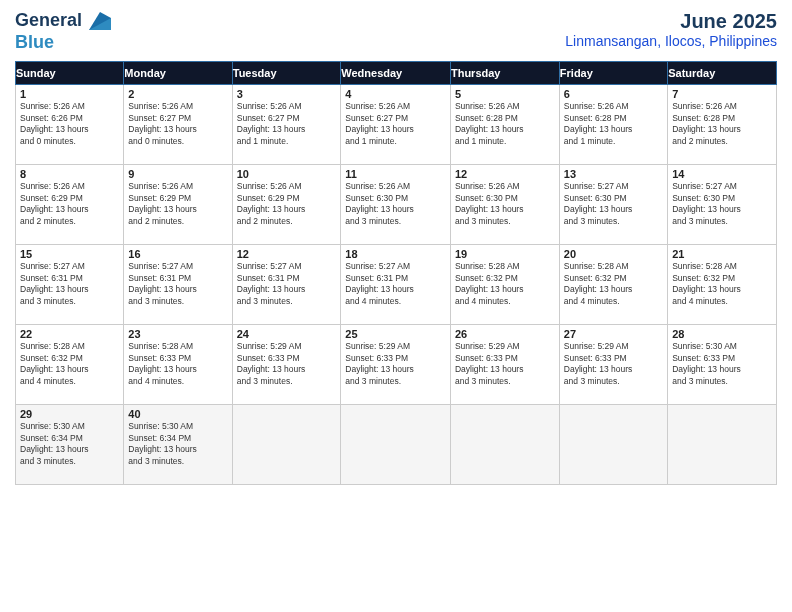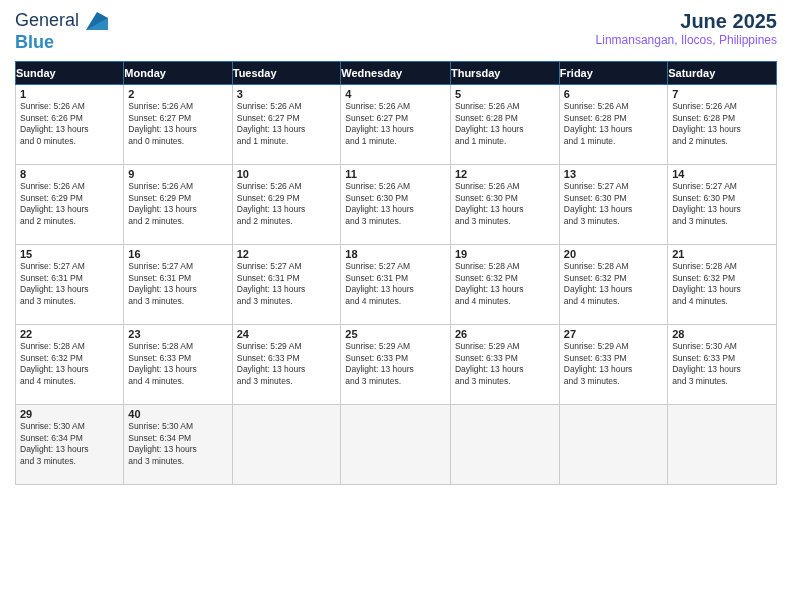--- a/index.html
+++ b/index.html
@@ -27,22 +27,22 @@
     }
     .title-block {
       text-align: right;
     }
     .title-block h1 {
       font-size: 20px;
       color: #1a3a5c;
       font-weight: bold;
     }
     .title-block h2 {
-      font-size: 12px;
-      color: #8b5cf6;
+      font-size: 14px;
+      color: #1d4ed8;
       font-weight: normal;
     }
     .calendar {
       width: 100%;
       border-collapse: collapse;
       font-size: 9px;
     }
     .calendar thead th {
       background: #0f172a;
       color: #fff;
@@ -79,21 +79,21 @@
     }
   </style>
 </head>
 <body>
 
 <div class="page">
   <div class="header">
     <div class="logo">
       <div>
         <div style="display:flex;align-items:center;">
-          <div style="font-size:18px;font-weight:normal;color:#1a3a5c;line-height:1.2;">
+          <div style="font-size:18px;font-weight:bold;color:#1a3a5c;line-height:1.2;">
             <span>General</span>
             <svg width="22" height="18" viewBox="0 0 22 18" style="vertical-align:middle;margin-left:2px;">
               <polygon points="0,18 22,18 22,6 11,0" fill="#1a6ea8"></polygon>
               <polygon points="0,18 22,18 22,6" fill="#2e8bc0"></polygon>
             </svg>
           </div>
         </div>
         <div style="font-size:18px;font-weight:bold;color:#2e8bc0;line-height:1.2;">Blue</div>
       </div>
     </div>

